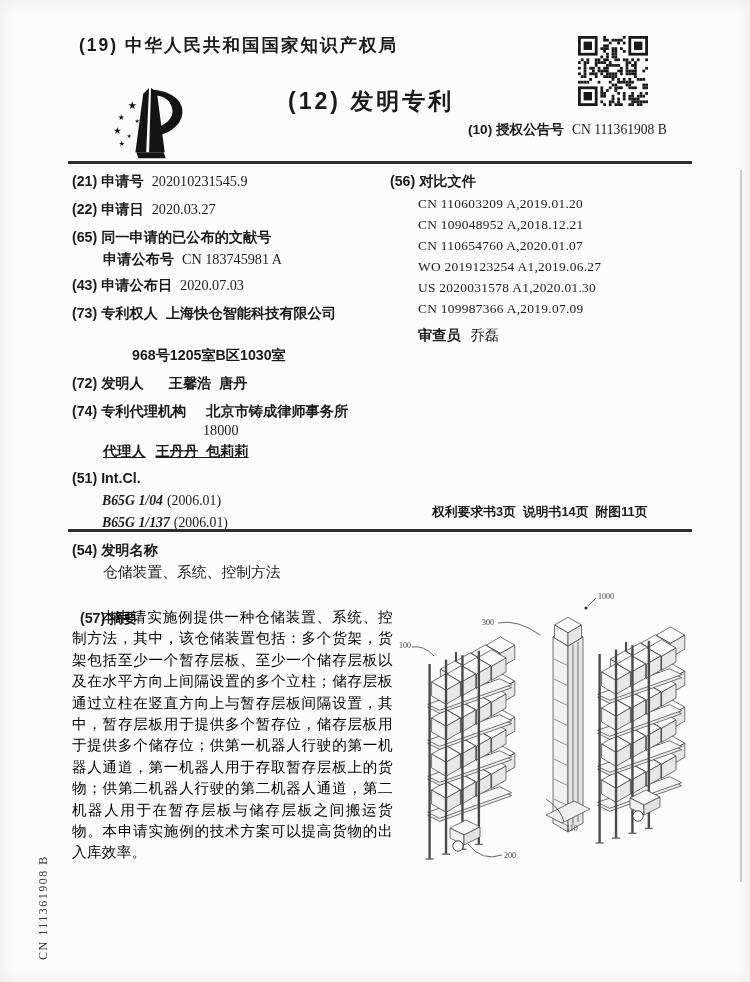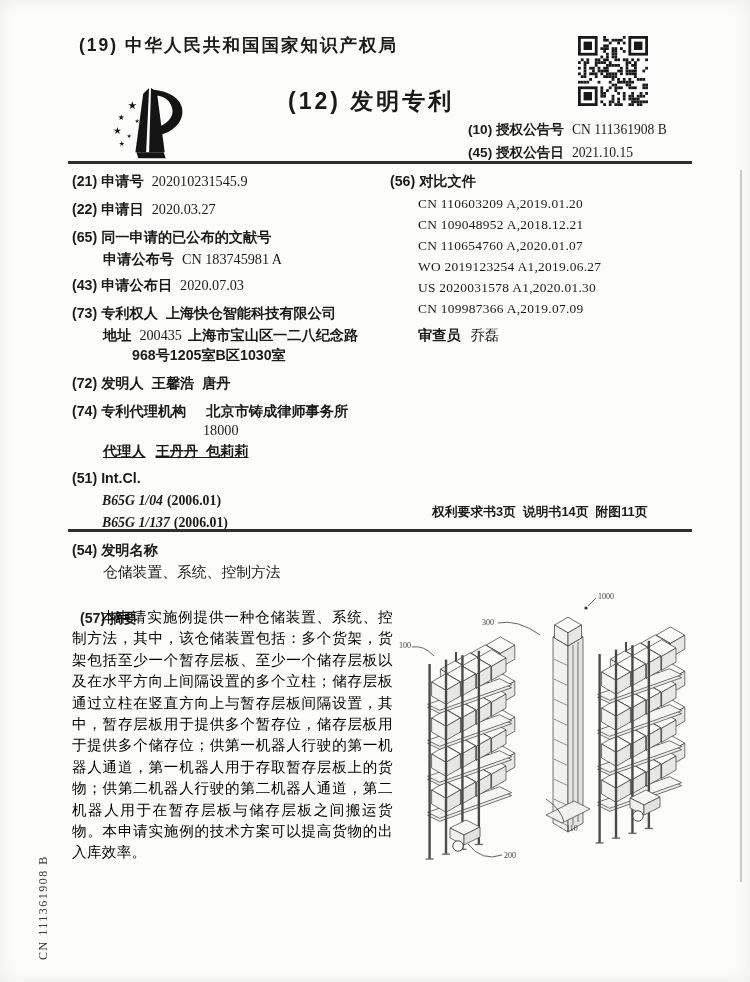--- a/index.html
+++ b/index.html
@@ -12,21 +12,21 @@
   }
   .abs{position:absolute;}
   .lbl{font-weight:700;}
   .cn{font-weight:700;}
   .val{font-family:"Liberation Serif","DejaVu Serif",serif;font-weight:400;margin-left:8px;white-space:pre-wrap;}
   .val0{font-family:"Liberation Serif","DejaVu Serif",serif;font-weight:400;white-space:pre-wrap;}
   .line{font-size:14.2px;white-space:nowrap;}
   .rule{background:#2f2f2f;height:3px;}
   .ref{font-family:"Liberation Serif","DejaVu Serif",serif;font-size:13.4px;letter-spacing:.3px;white-space:pre-wrap;}
   .ipc{font-family:"Liberation Serif","DejaVu Serif",serif;font-style:italic;font-weight:700;font-size:13.8px;}
-  .ipcver{font-family:"Liberation Serif","DejaVu Serif",serif;font-style:normal;font-weight:700;font-size:13.8px;margin-left:4px;}
+  .ipcver{font-family:"Liberation Serif","DejaVu Serif",serif;font-style:normal;font-weight:400;font-size:13.8px;margin-left:4px;}
   .abstract{
     width:321px;font-size:14.6px;line-height:21.4px;text-align:justify;
     text-indent:2em;letter-spacing:.3px;color:#000000;
   }
   .vertcode{
     font-family:"Liberation Serif","DejaVu Serif",serif;font-size:12px;letter-spacing:1.5px;color:#3b3b3b;
     transform:rotate(-90deg);transform-origin:0 0;white-space:nowrap;
   }
   svg text{font-family:"Liberation Serif","DejaVu Serif",serif;}
 </style>
@@ -258,23 +258,20 @@
       <text x="29" y="55" font-size="6">★</text>
       <text x="21" y="64" font-size="7">★</text>
     </g>
   </svg>
 
   <div class="abs lbl" style="left:288px;top:86px;font-size:23px;letter-spacing:3px;">(12) 发明专利</div>
 
   <div class="abs line" style="left:468px;top:121px;font-size:13.6px;">
     <span class="lbl">(10) 授权公告号</span><span class="val">CN 111361908 B</span>
   </div>
-  <div class="abs line" style="left:468px;top:144px;font-size:13.6px;">
-    <span class="lbl">(45) 授权公告日</span><span class="val">2021.10.15</span>
-  </div>
 
   <div class="abs rule" style="left:68px;top:161px;width:624px;"></div>
 
   <div class="abs line" style="left:72px;top:172px;">
     <span class="lbl">(21) 申请号</span><span class="val">202010231545.9</span>
   </div>
   <div class="abs line" style="left:72px;top:200px;">
     <span class="lbl">(22) 申请日</span><span class="val">2020.03.27</span>
   </div>
   <div class="abs line" style="left:72px;top:228px;">
@@ -282,26 +279,23 @@
   </div>
   <div class="abs line" style="left:103px;top:250px;">
     <span class="lbl">申请公布号</span><span class="val">CN 183745981 A</span>
   </div>
   <div class="abs line" style="left:72px;top:276px;">
     <span class="lbl">(43) 申请公布日</span><span class="val">2020.07.03</span>
   </div>
   <div class="abs line" style="left:72px;top:304px;">
     <span class="lbl">(73) 专利权人</span><span class="cn" style="margin-left:8px;">上海快仓智能科技有限公司</span>
   </div>
-  <div class="abs line" style="left:103px;top:326px;">
-    <span class="lbl">地址</span><span class="val">200435</span><span class="cn" style="margin-left:6px;">上海市宝山区一二八纪念路</span>
-  </div>
   <div class="abs line cn" style="left:132px;top:346px;">968号1205室B区1030室</div>
   <div class="abs line" style="left:72px;top:374px;">
-    <span class="lbl">(72) 发明人</span><span class="cn" style="margin-left:8px;white-space:pre-wrap;">王馨浩  唐丹</span>
+    <span class="lbl">(72) 发明人</span><span class="cn" style="margin-left:25px;white-space:pre-wrap;">王馨浩  唐丹</span>
   </div>
   <div class="abs line" style="left:72px;top:402px;">
     <span class="lbl">(74) 专利代理机构</span><span class="cn" style="margin-left:20px;">北京市铸成律师事务所</span>
   </div>
   <div class="abs line val0" style="left:203px;top:422px;">18000</div>
   <div class="abs line" style="left:103px;top:442px;text-decoration:underline;">
     <span class="lbl">代理人</span><span class="cn" style="margin-left:10px;white-space:pre-wrap;">王丹丹  包莉莉</span>
   </div>
   <div class="abs line lbl" style="left:72px;top:470px;">(51) Int.Cl.</div>
   <div class="abs line" style="left:102px;top:492px;">

